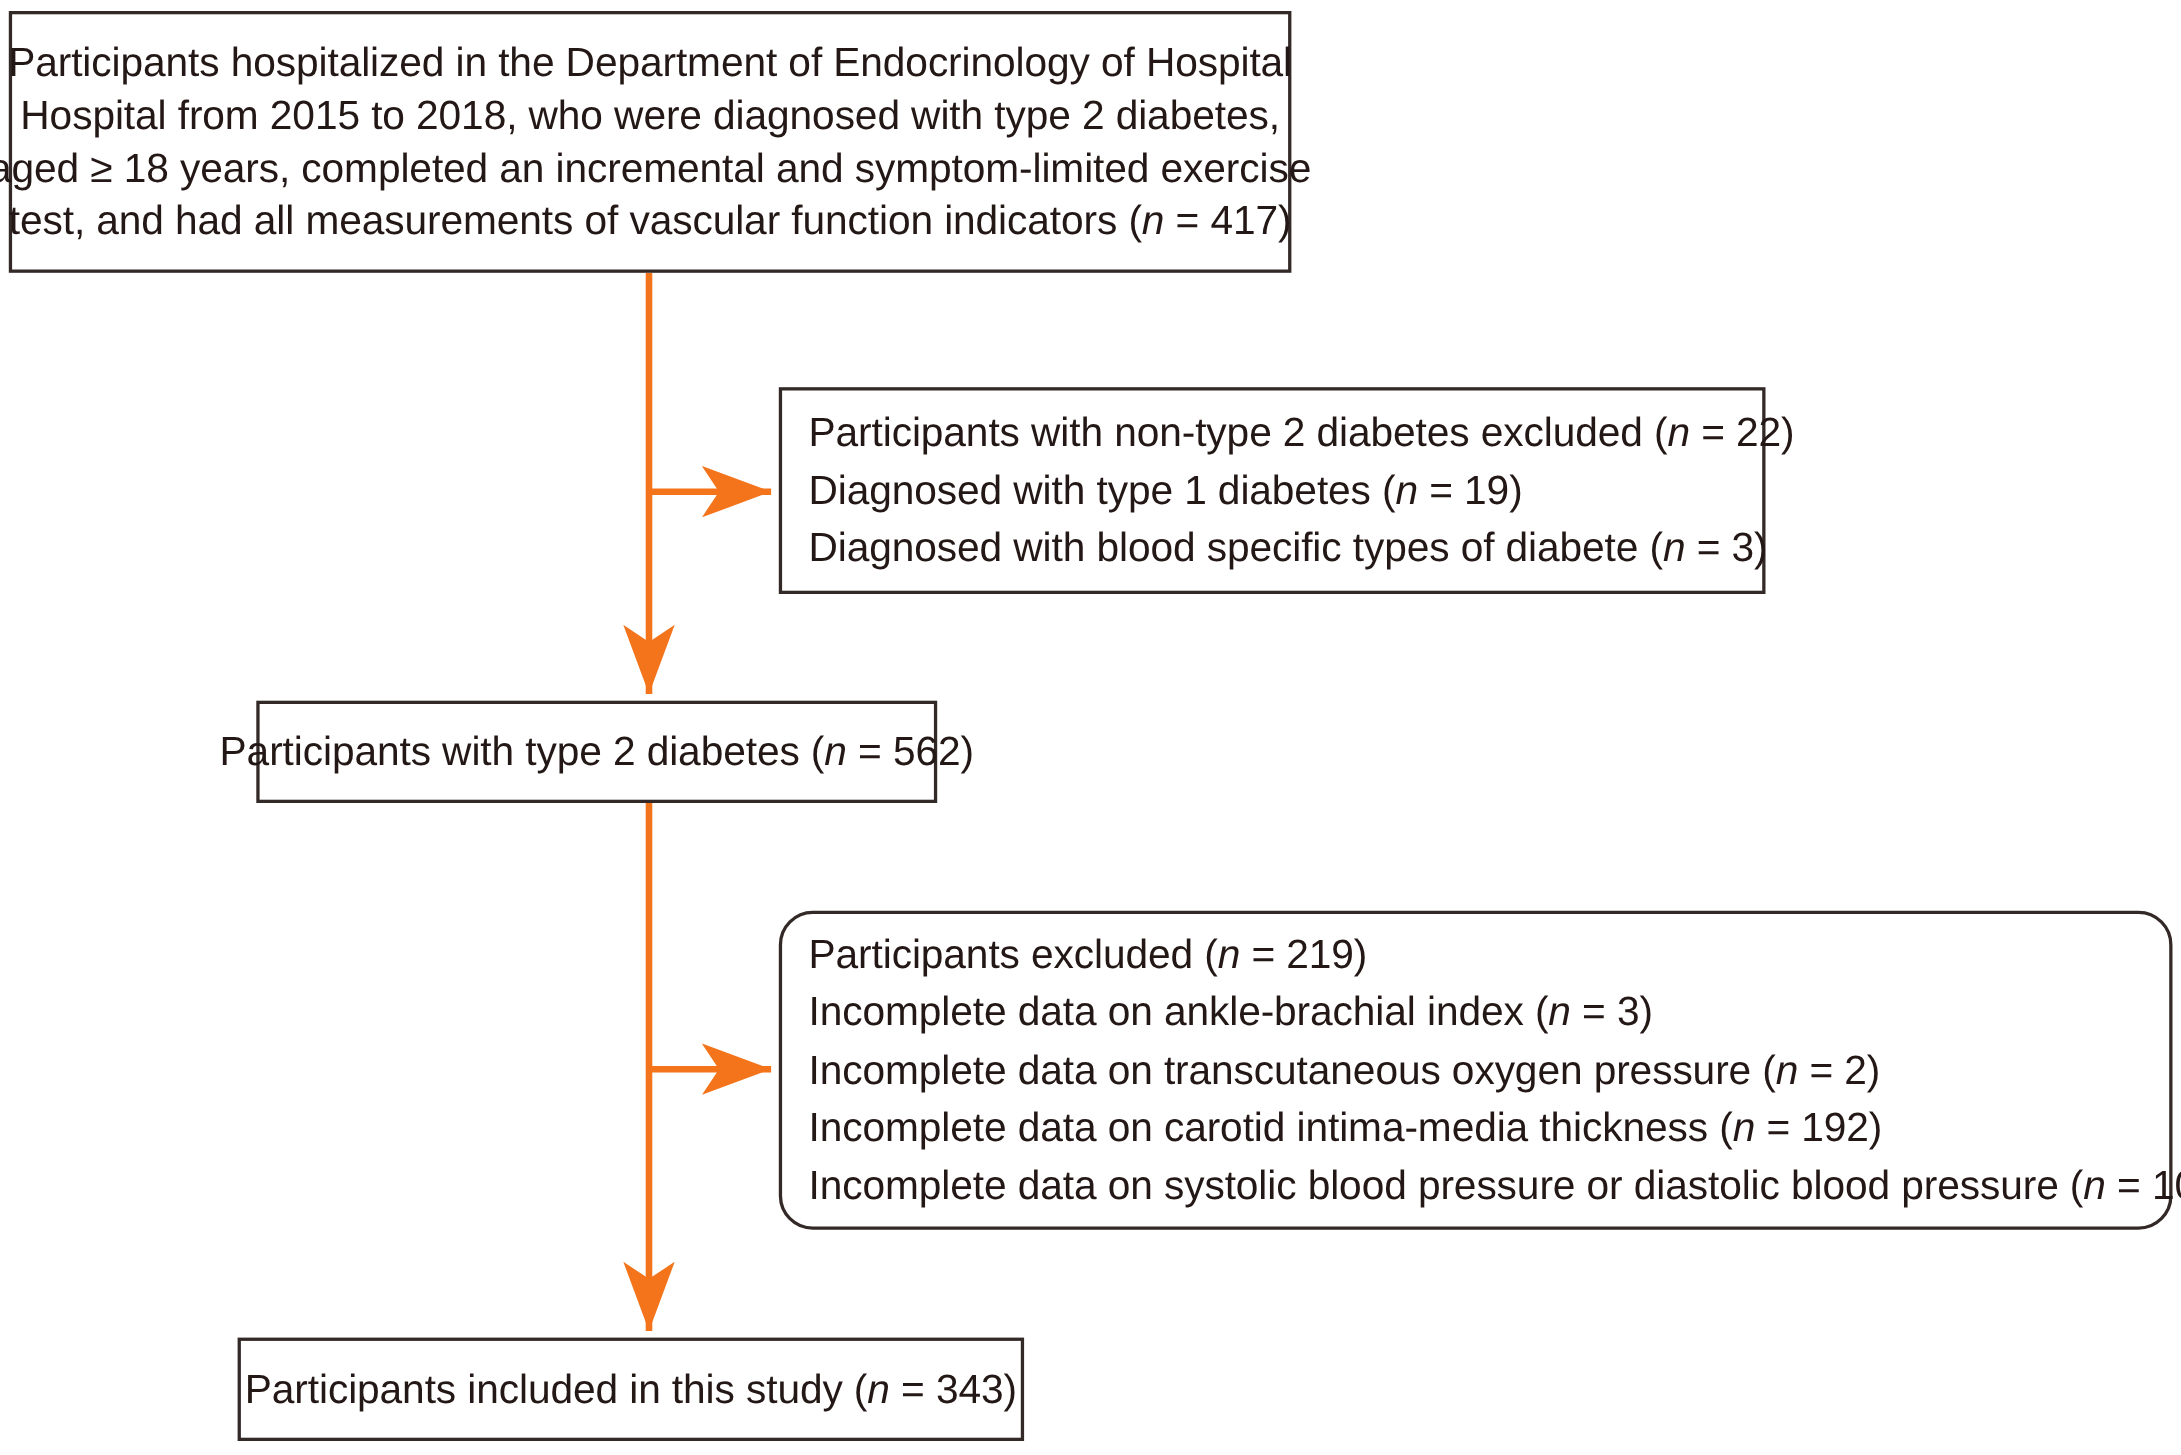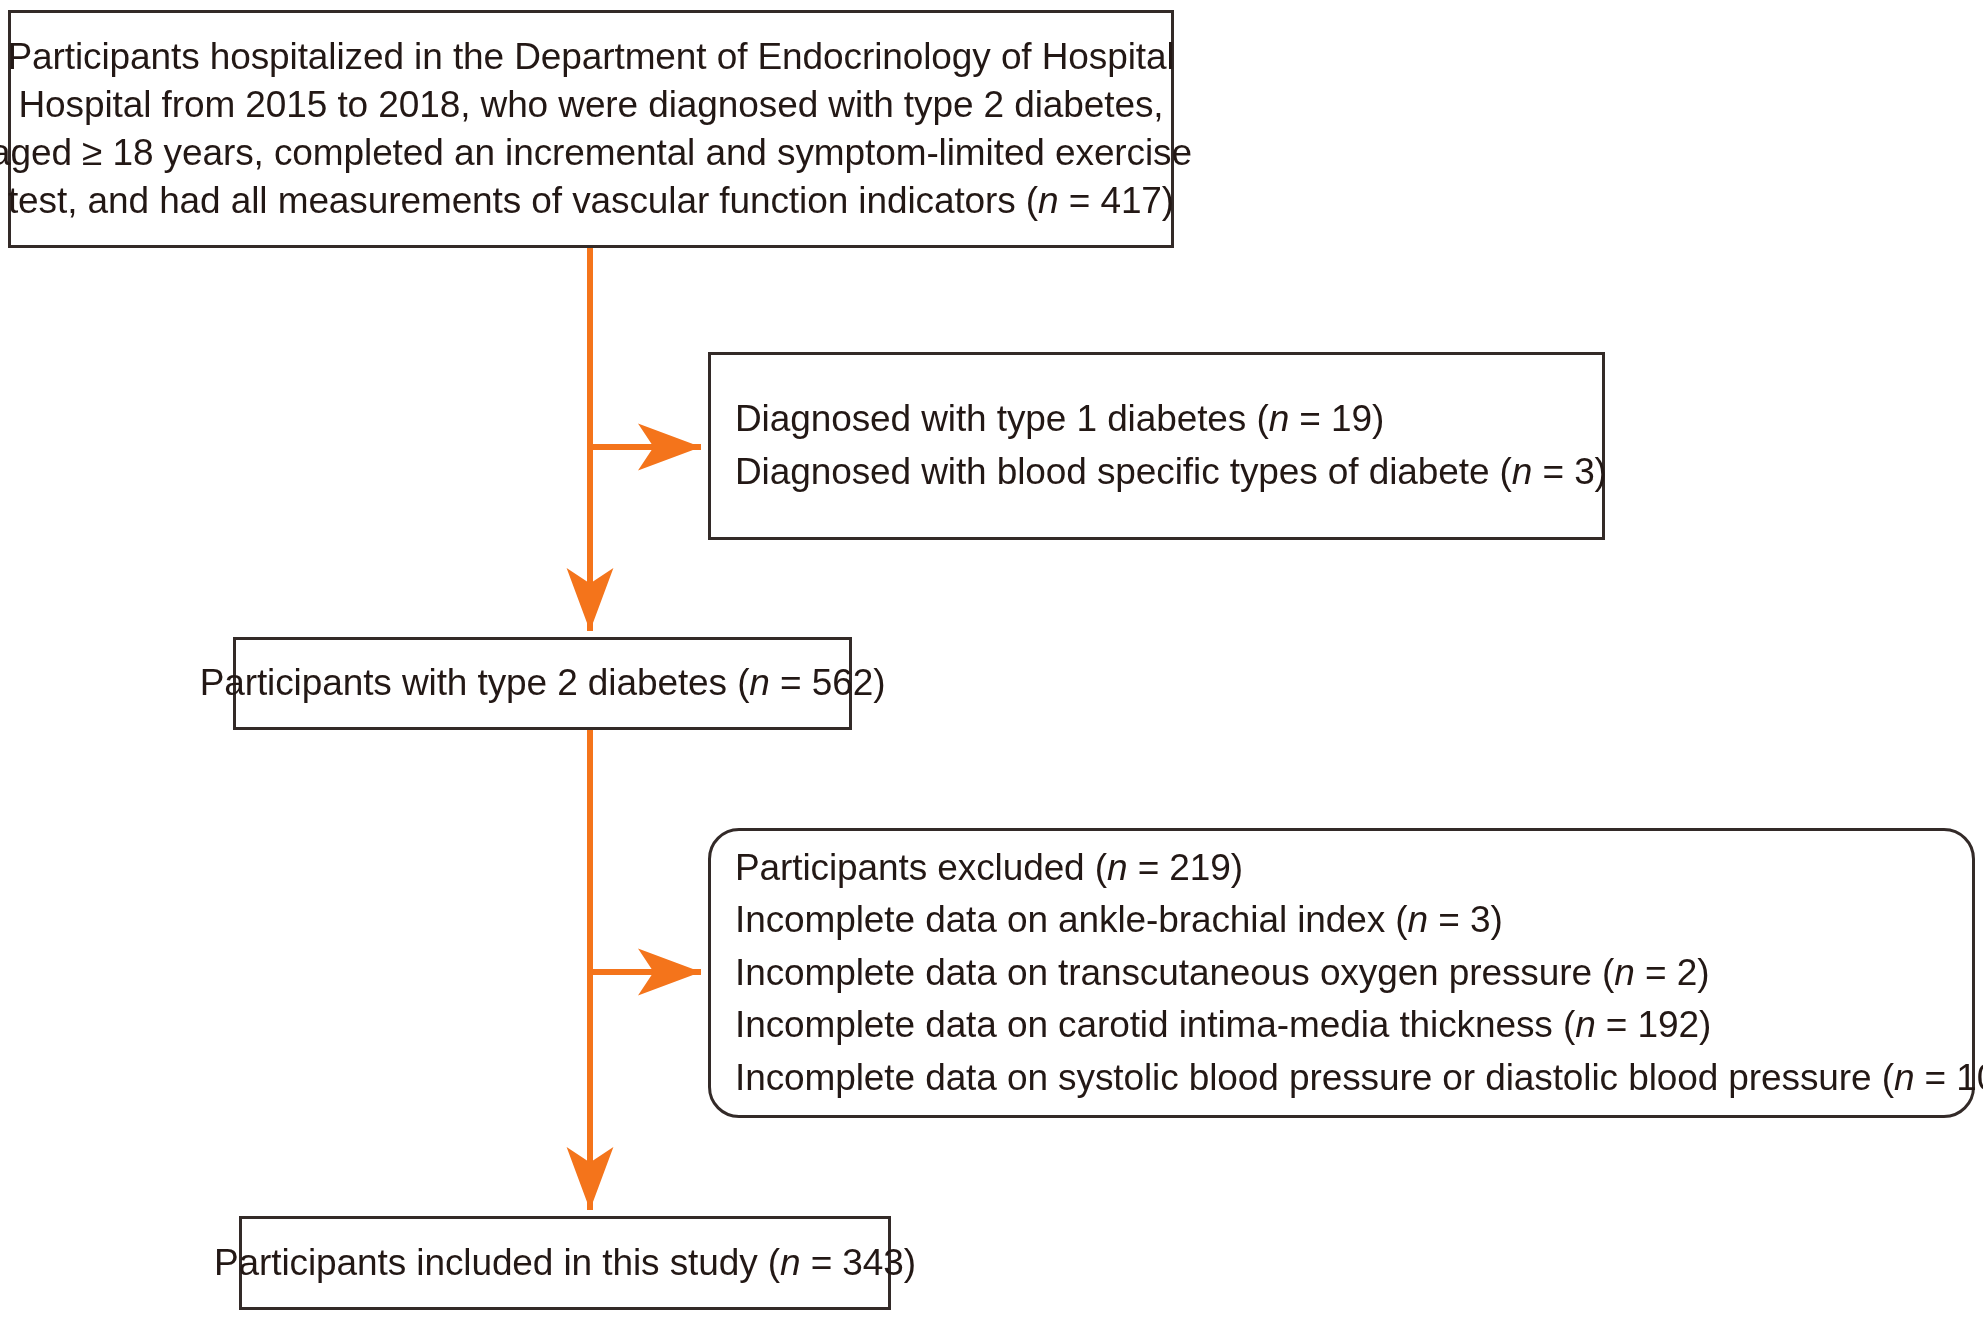--- a/index.html
+++ b/index.html
@@ -60,21 +60,21 @@
   }
   .ital {
     font-style: italic;
   }
 
   
   #box-source   { left: 8px;   top: 10px;   width: 1166px; height: 238px; }
   #box-excl-1   { left: 708px; top: 352px;  width: 897px;  height: 188px; }
   #box-t2d      { left: 233px; top: 637px;  width: 619px;  height: 93px;  }
   #box-excl-2   { left: 708px; top: 828px;  width: 1267px; height: 290px; border-radius: 31px; }
-  #box-included { left: 239px; top: 1216px; width: 652px;  height: 94px;  }
+  #box-included { left: 216px; top: 1216px; width: 715px;  height: 94px;  }
 
   #box-source .line { line-height: 1.30; }
   #box-excl-1 .line { line-height: 1.42; }
   #box-excl-2 .line { line-height: 1.42; }
 </style>
 </head>
 <body>
 
 <div id="flow">
 
@@ -98,20 +98,21 @@
   </svg>
 
   <div class="box box-center" id="box-source">
     <div class="line wrapline">Participants hospitalized in the Department of Endocrinology of Hospital</div>
     <div class="line wrapline">Hospital from 2015 to 2018, who were diagnosed with type 2 diabetes,</div>
     <div class="line wrapline">aged ≥ 18 years, completed an incremental and symptom-limited exercise</div>
     <div class="line wrapline"><span>test, and had all measurements of vascular function indicators (</span><span class="ital">n</span><span> = 417)</span></div>
   </div>
 
   <div class="box box-left" id="box-excl-1">
+    <div class="line pad-left"><span>Participants with non-type 2 diabetes excluded (</span><span class="ital">n</span><span> = 22)</span></div>
     <div class="line indent"><span>Diagnosed with type 1 diabetes (</span><span class="ital">n</span><span> = 19)</span></div>
     <div class="line indent"><span>Diagnosed with blood specific types of diabete (</span><span class="ital">n</span><span> = 3)</span></div>
   </div>
 
   <div class="box box-center" id="box-t2d">
     <div class="line"><span>Participants with type 2 diabetes (</span><span class="ital">n</span><span> = 562)</span></div>
   </div>
 
   <div class="box box-left" id="box-excl-2">
     <div class="line pad-left"><span>Participants excluded (</span><span class="ital">n</span><span> = 219)</span></div>

